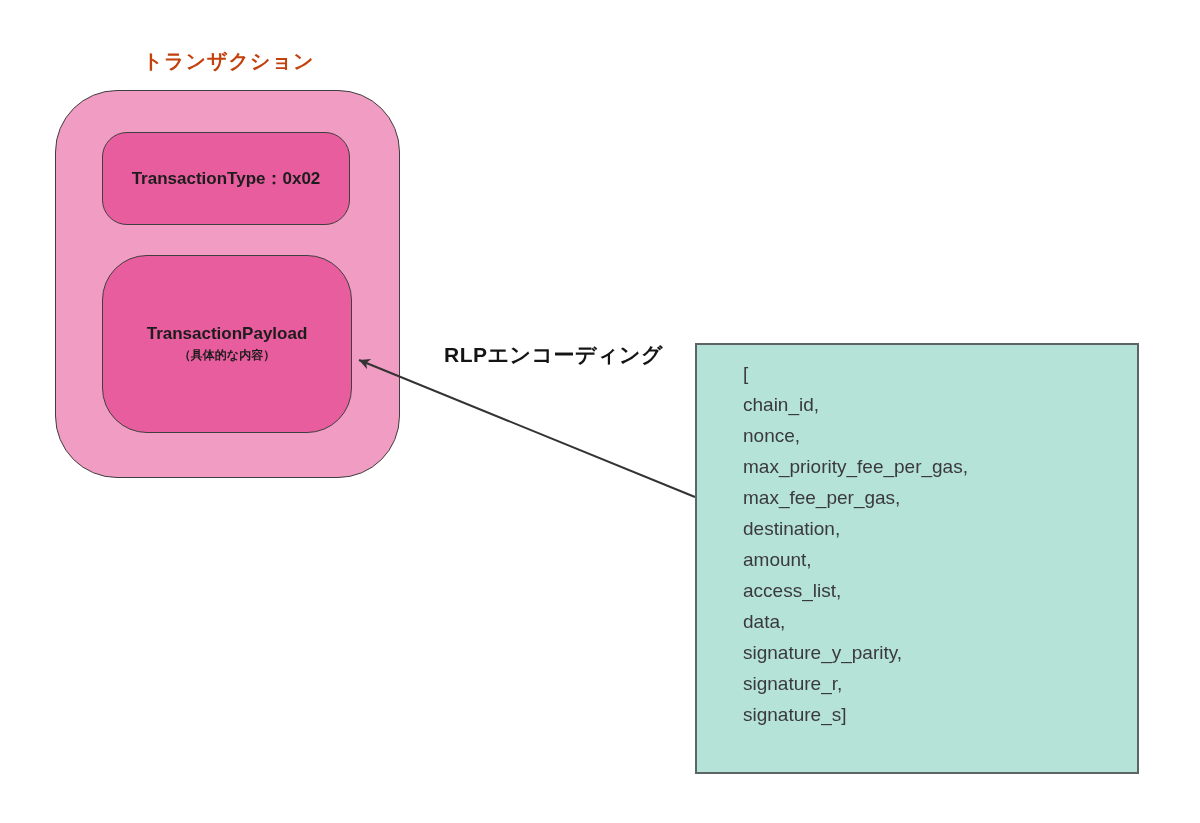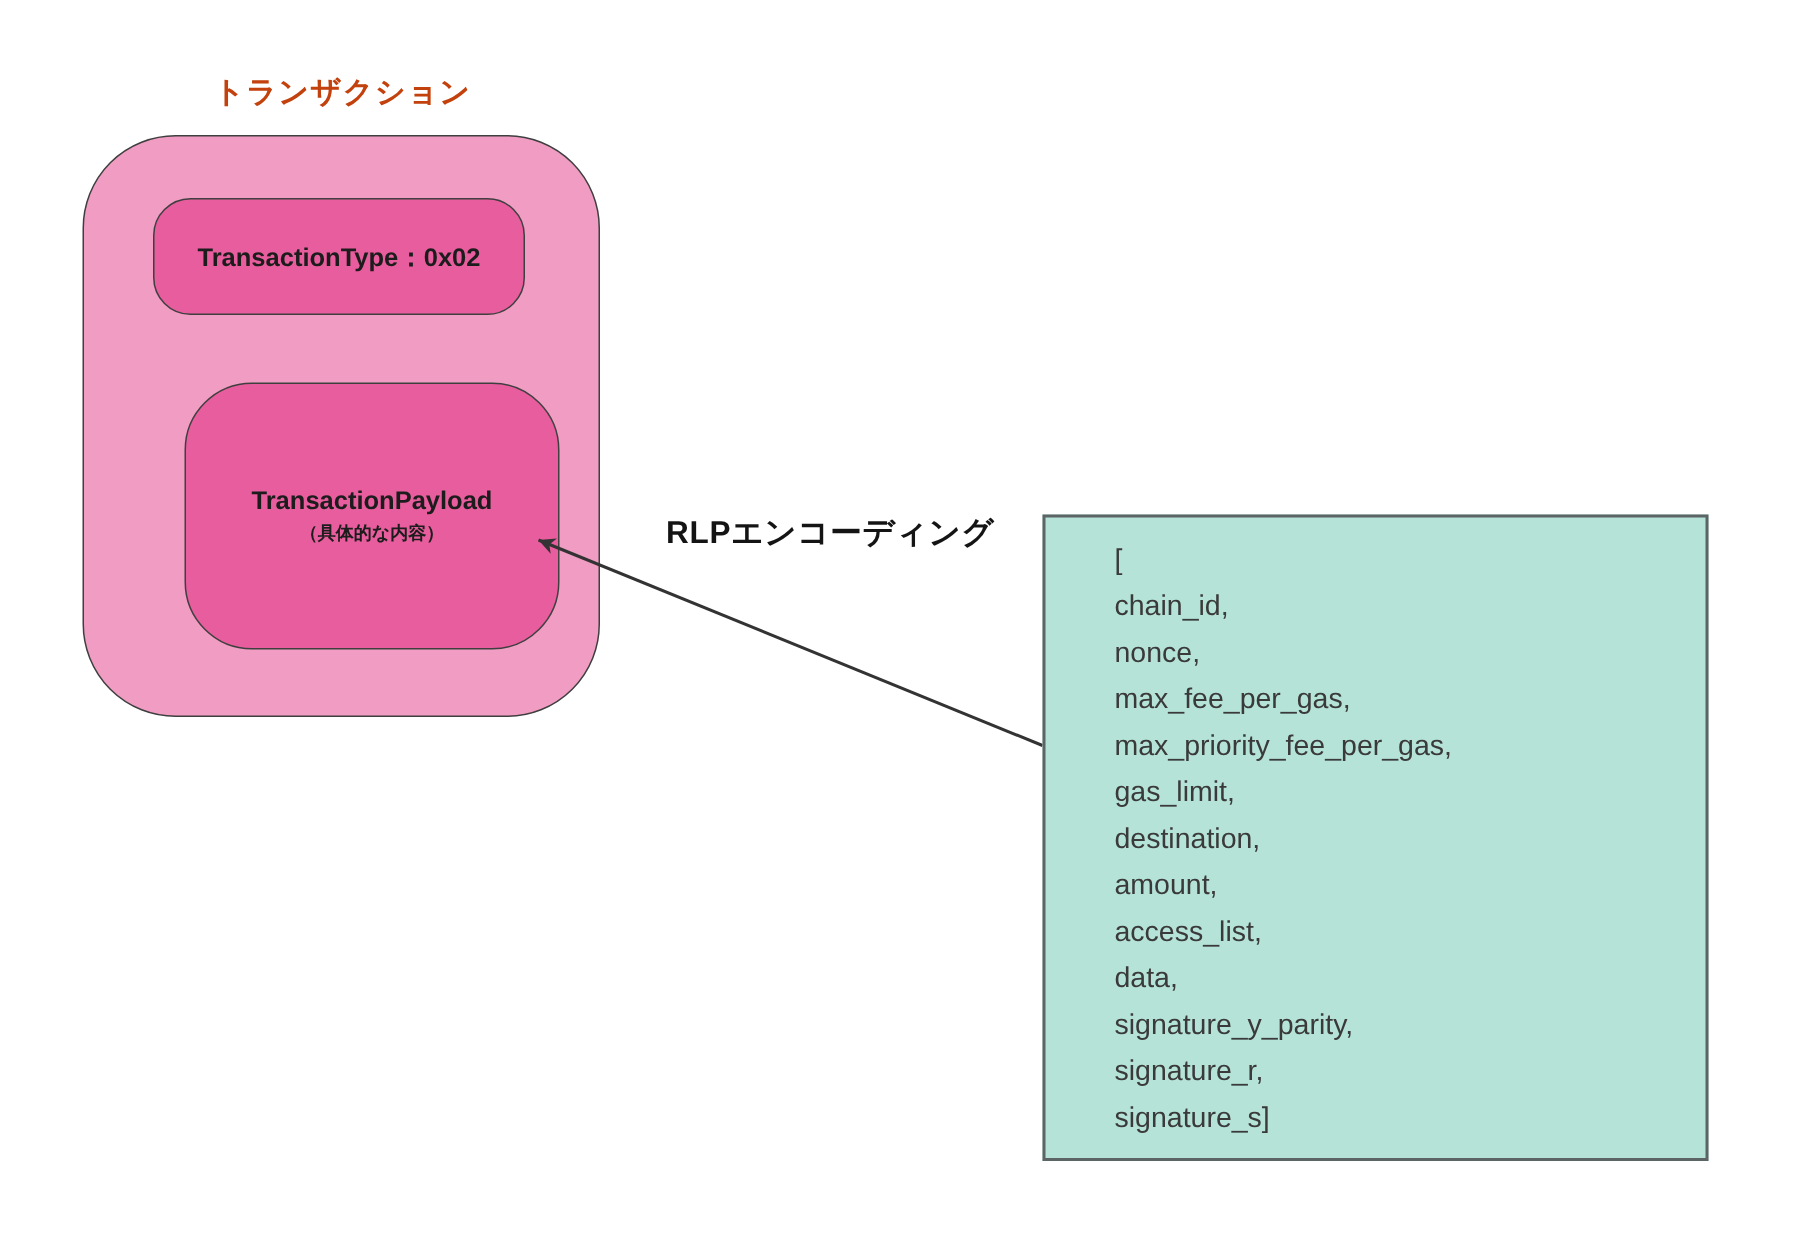--- a/index.html
+++ b/index.html
@@ -40,21 +40,21 @@
     border: 1px solid #3f3f3f;
     border-radius: 62px;
     box-sizing: border-box;
   }
 
   .tx-type {
     position: absolute;
     left: 46px;
     top: 41px;
     width: 248px;
-    height: 78px;
+    height: 93px;
     background: var(--inner_pink, #E85D9D);
     border: 1px solid #3f3f3f;
     border-radius: 25px;
     box-sizing: border-box;
     display: flex;
     align-items: center;
     justify-content: center;
     font-size: 17px;
     font-weight: bold;
     color: #1c1c1c;
@@ -69,21 +69,20 @@
     background: var(--inner_pink, #E85D9D);
     border: 1px solid #3f3f3f;
     border-radius: 45px;
     box-sizing: border-box;
     display: flex;
     flex-direction: column;
     align-items: center;
     justify-content: center;
     color: #1c1c1c;
     text-align: center;
-    margin-left: 21px;
   }
   .tx-payload .payload-main {
     font-size: 17px;
     font-weight: bold;
     line-height: 22px;
   }
   .tx-payload .payload-sub {
     font-size: 12px;
     font-weight: bold;
     line-height: 20px;
@@ -153,23 +152,22 @@
     </defs>
     <line x1="695" y1="497" x2="359" y2="360" stroke="#333333" stroke-width="2" marker-end="url(#arrowhead)"></line>
   </svg>
 
   <div class="arrow-label">RLPエンコーディング</div>
 
   <div class="rlp-box">
       <div class="rlp-line">[</div>
       <div class="rlp-line">chain_id,</div>
       <div class="rlp-line">nonce,</div>
+      <div class="rlp-line">max_priority_fee_per_gas,</div>
       <div class="rlp-line">max_fee_per_gas,</div>
-      <div class="rlp-line">max_priority_fee_per_gas,</div>
-      <div class="rlp-line">gas_limit,</div>
       <div class="rlp-line">destination,</div>
       <div class="rlp-line">amount,</div>
       <div class="rlp-line">access_list,</div>
       <div class="rlp-line">data,</div>
       <div class="rlp-line">signature_y_parity,</div>
       <div class="rlp-line">signature_r,</div>
       <div class="rlp-line">signature_s]</div>
     </div>
 
 </div>

